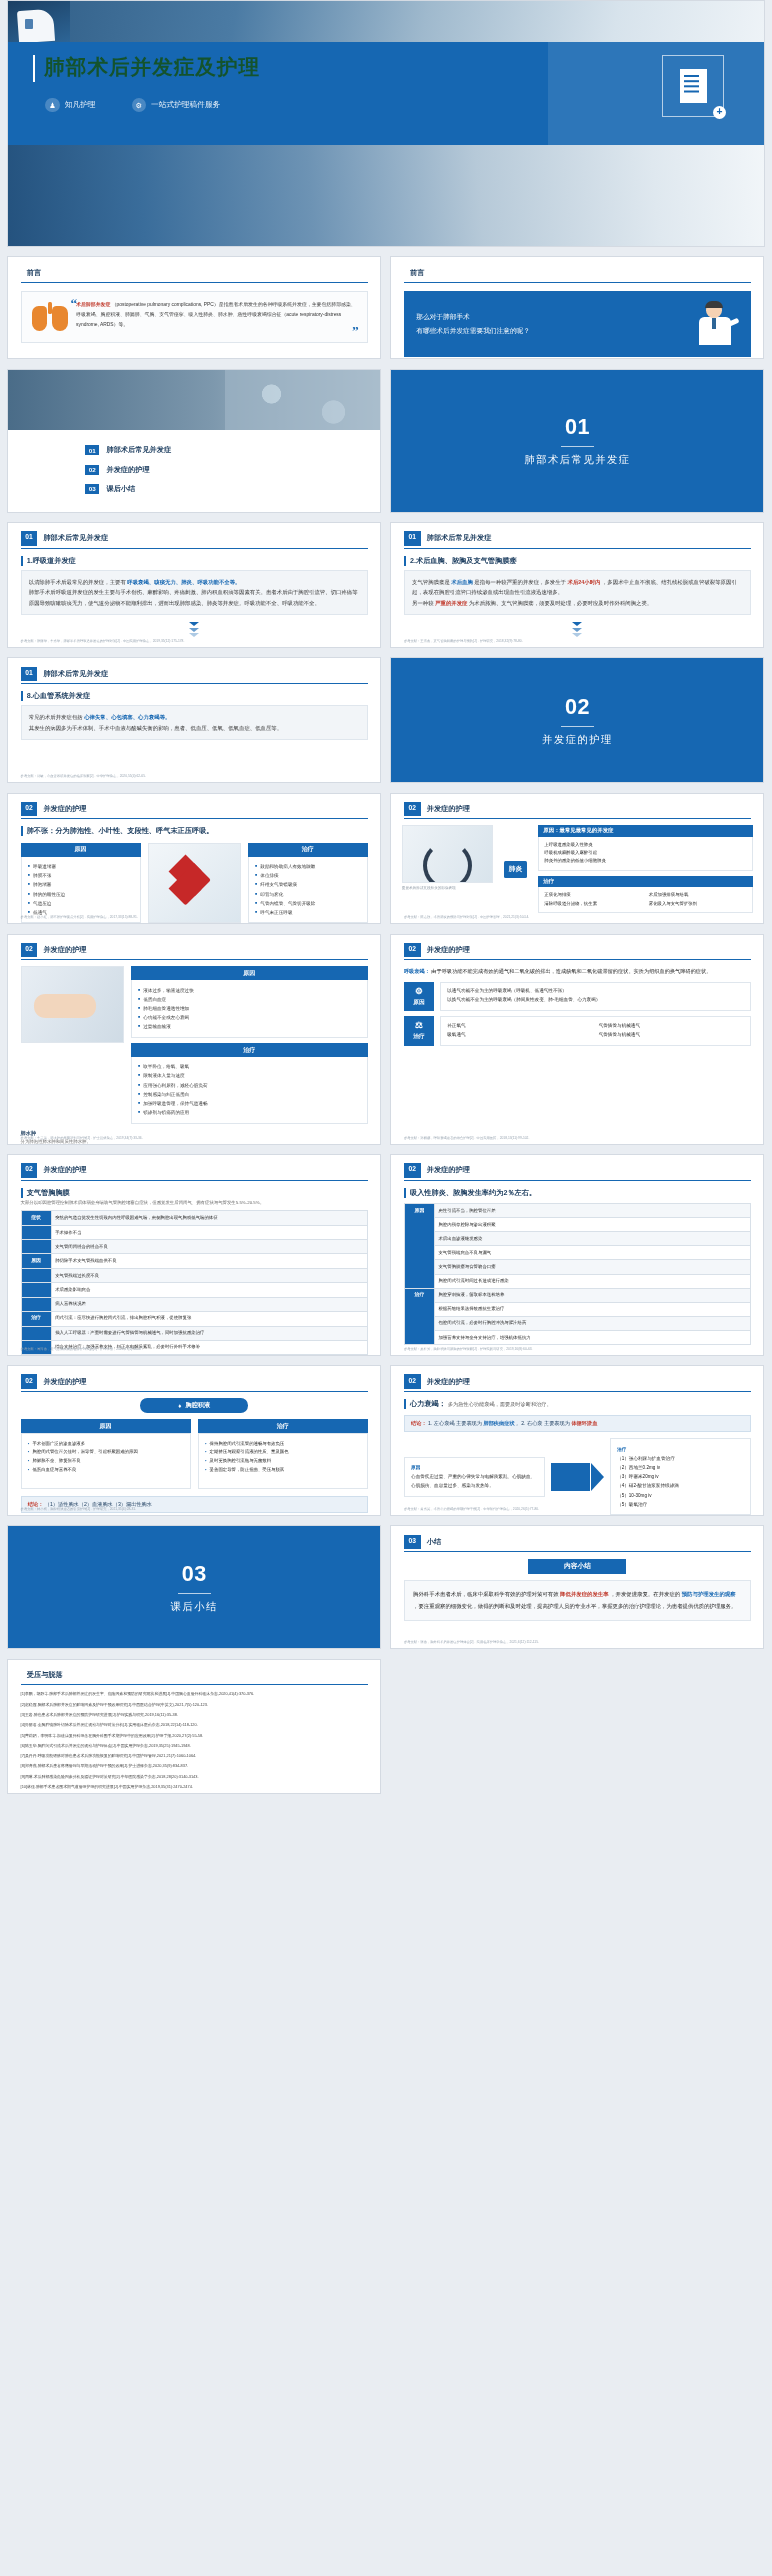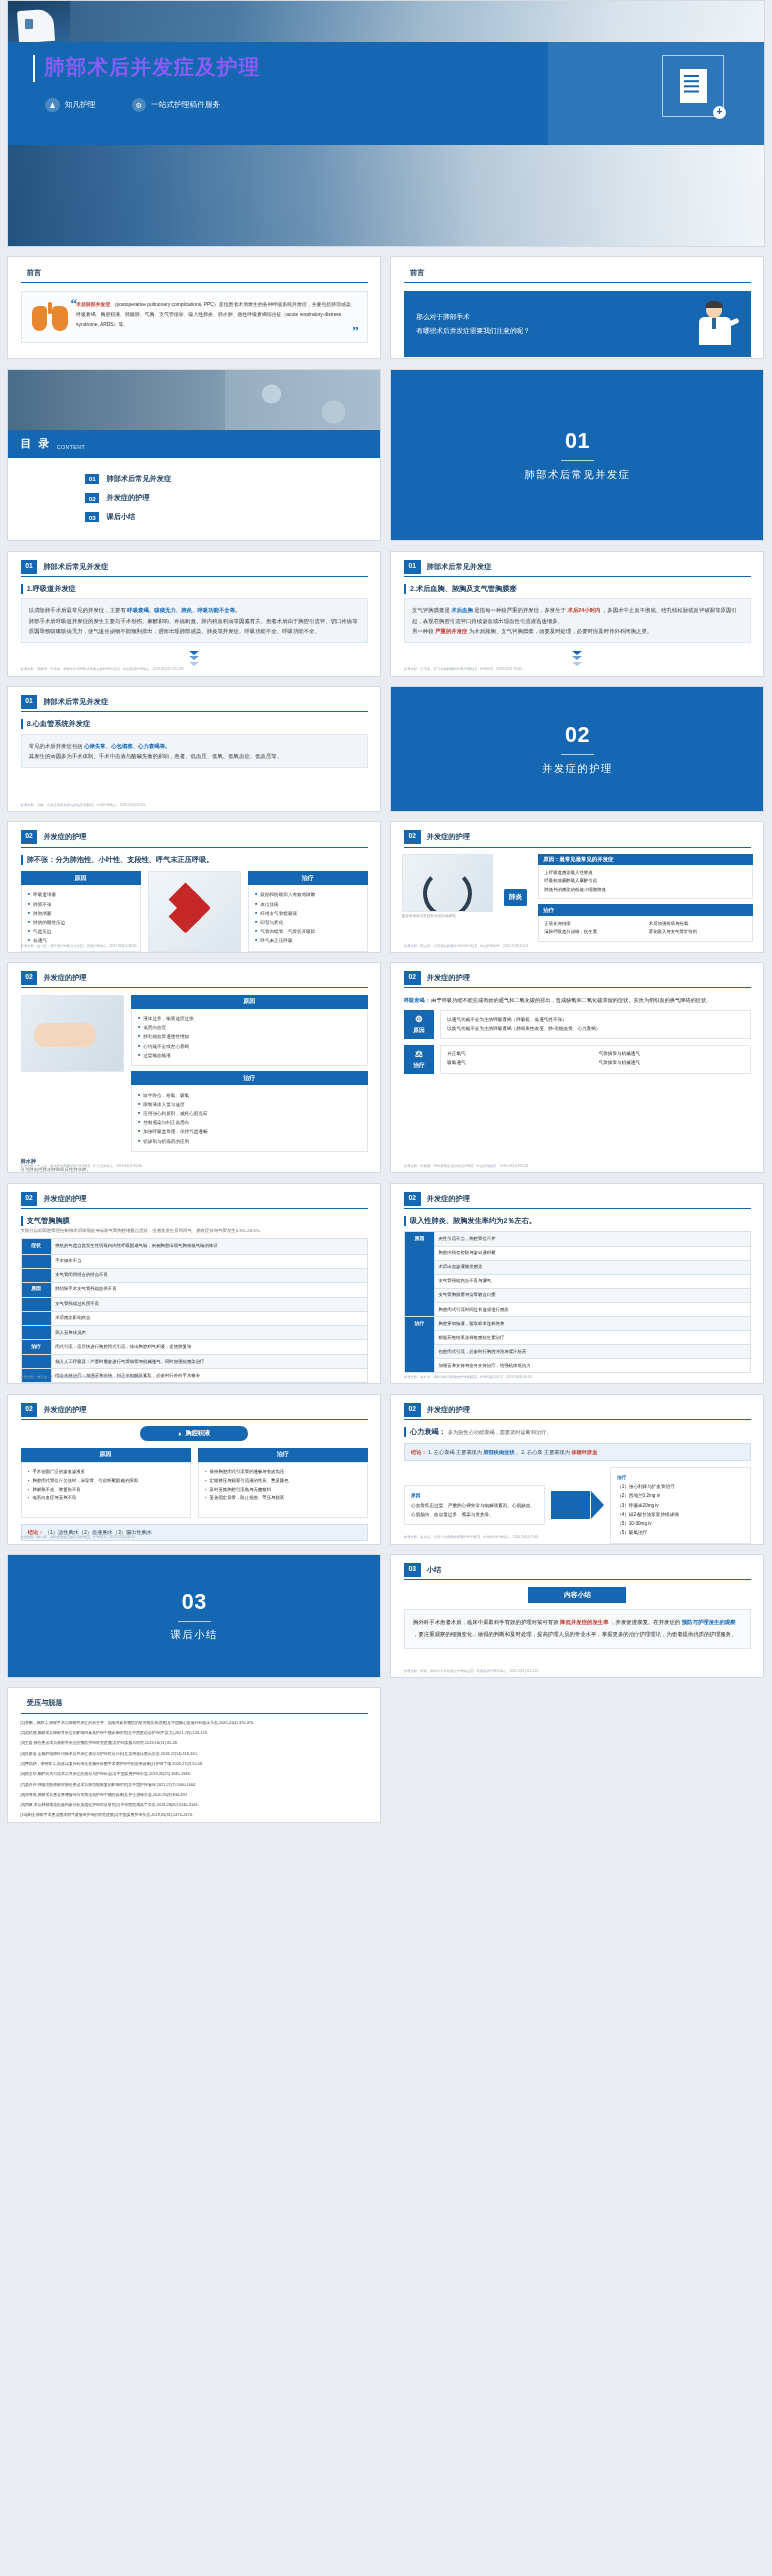--- a/index.html
+++ b/index.html
@@ -39,21 +39,21 @@
   .cover .band {
     position: absolute; left: 0; top: 41px; width: 758px; height: 103px;
     background: #1667b2;
   }
   .cover .band-tint {
     position:absolute; right:0; top:41px; width:216px; height:103px;
     background: rgba(255,255,255,0.10);
   }
   .cover .white-bar { position:absolute; left:25px; top:54px; width:2.1px; height:27px; background:#fff; }
   .cover h1 {
-    position: absolute; left: 36px; top: 52px; color: #8b5cf6;
+    position: absolute; left: 36px; top: 52px; color: #14532d;
     font-size: 20.6px; letter-spacing: 1px; font-weight: bold;
   }
   .cover .subrow { position: absolute; left: 37px; top: 97px; display: flex; gap: 36px; align-items:center; }
   .cover .subitem { display: flex; gap: 5.2px; align-items: center; color: #eaf2fa; font-size: 7.7px; }
   .cover .circ {
     width: 14.4px; height: 14.4px; border-radius: 50%; background: rgba(255,255,255,.22);
     display: flex; align-items: center; justify-content: center; font-size: 7.2px; color: #fff;
   }
   .cover .doc-icon-box {
     position: absolute; right: 40px; top: 54px; width: 62px; height: 62px;
@@ -396,24 +396,20 @@
             <div class="hair"></div>
         </div>
       </div>
     </div>
   </div>
 
   <div class="row">
     <div class="slide">
       <div class="cat-top">
         <div class="cells"></div>
-      </div>
-      <div class="cat-band">
-        <div class="big">目 录</div>
-        <div class="small">CONTENT</div>
       </div>
       <div class="cat-list">
         <div class="cat-item">
           <span class="n">01</span>
           <span class="t">肺部术后常见并发症</span>
         </div>
         <div class="cat-item">
           <span class="n">02</span>
           <span class="t">并发症的护理</span>
         </div>

